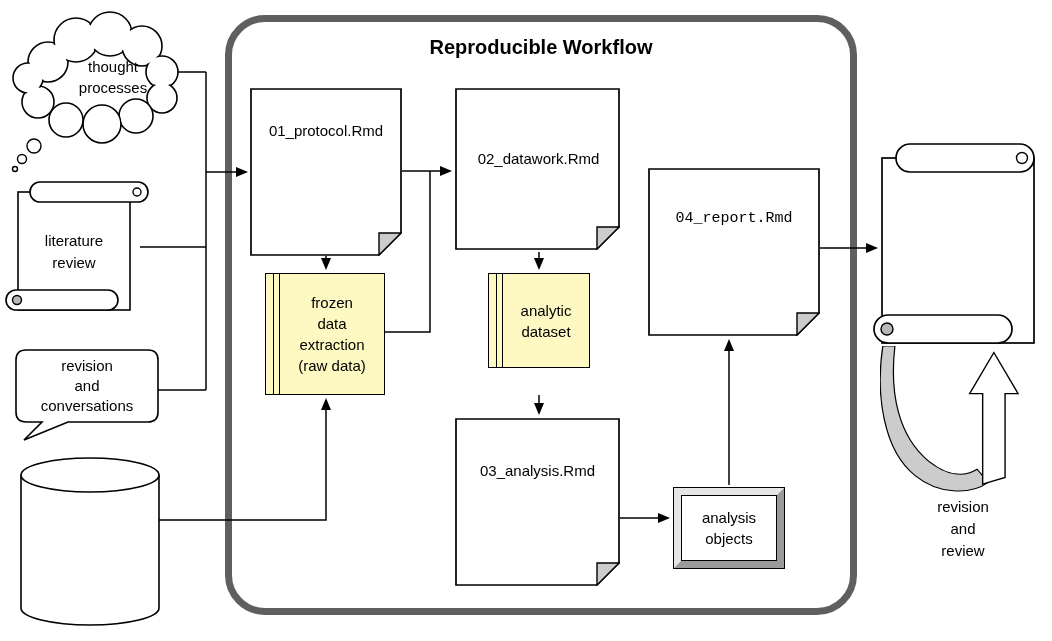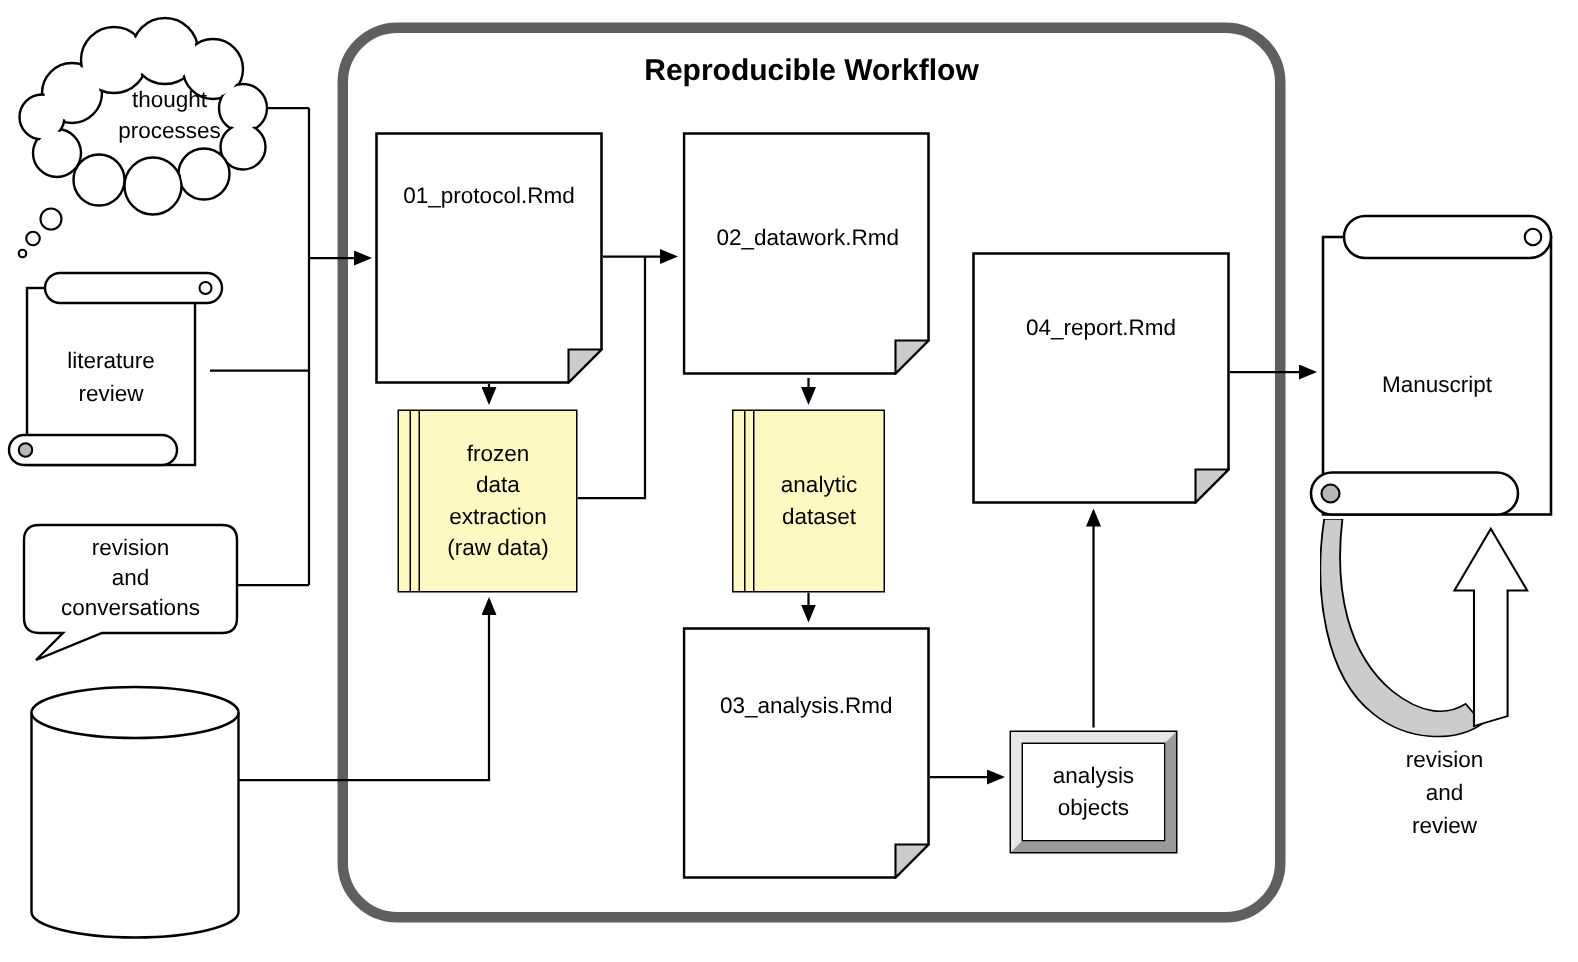--- a/index.html
+++ b/index.html
@@ -155,21 +155,21 @@
 
 <div class="storage" style="left:265px; top:273px; width:120px; height:122px;">
   <span class="storage-line" style="left:7px;"></span>
   <span class="storage-line" style="left:13px;"></span>
   <div class="storage-label">frozen
 data
 extraction
 (raw data)</div>
 </div>
 
-<div class="storage" style="left:488px; top:273px; width:102px; height:122px;">
+<div class="storage" style="left:488px; top:273px; width:102px; height:95px;">
   <span class="storage-line" style="left:7px;"></span>
   <span class="storage-line" style="left:13px;"></span>
   <div class="storage-label">analytic
 dataset</div>
 </div>
 
 <div class="node" style="left:455px; top:418px; width:165px; height:168px;">
   <svg width="165" height="168" viewBox="0 0 165 168">
     <path d="M1,1 H164 V145 L142,167 H1 Z" fill="#fff" stroke="#000" stroke-width="1.7"></path>
     <path d="M164,145 L142,167 L142,145 Z" fill="#ccc" stroke="#000" stroke-width="1.4"></path>
@@ -177,21 +177,21 @@
   <div class="label" style="left:0; top:42px; width:100%;">03_analysis.Rmd</div>
 </div>
 
 <div class="objects-outer" style="left:673px; top:487px; width:112px; height:82px;">
   <div class="objects-frame">
     <div class="objects-inner">analysis
 objects</div>
   </div>
 </div>
 
-<div class="node" style="left:648px; top:168px; width:172px; height:124px;">
+<div class="node" style="left:648px; top:168px; width:172px; height:124px;font-family:Liberation Mono, monospace;">
   <svg width="172" height="168" viewBox="0 0 172 168">
     <path d="M1,1 H171 V145 L149,167 H1 Z" fill="#fff" stroke="#000" stroke-width="1.7"></path>
     <path d="M171,145 L149,167 L149,145 Z" fill="#ccc" stroke="#000" stroke-width="1.4"></path>
   </svg>
   <div class="label" style="left:0; top:40px; width:100%;">04_report.Rmd</div>
 </div>
 
 <svg class="abs" style="left:880px; top:346px; z-index:1;" width="140" height="152" viewBox="0 0 150 185" preserveAspectRatio="none">
   <path d="M16,0 C10,58 20,110 52,140 C72,158 90,160 104,150 L116,166 C96,182 62,180 38,158 C4,128 -5,60 3,0 Z" fill="#ccc" stroke="#000" stroke-width="1.3"></path>
   <path d="M110,168 L110,58 L96,58 L122,8 L148,58 L134,58 L134,160 Z" fill="#fff" stroke="#000" stroke-width="1.5"></path>
@@ -201,14 +201,13 @@
 review</div>
 
 <div class="node" style="left:872px; top:138px; width:172px; height:225px;">
   <svg width="172" height="225" viewBox="0 0 172 225">
     <rect x="10" y="20" width="152" height="185" fill="#fff" stroke="#000" stroke-width="1.7"></rect>
     <rect x="24" y="6" width="138" height="28" rx="14" fill="#fff" stroke="#000" stroke-width="1.7"></rect>
     <circle cx="150" cy="20" r="5.5" fill="#fff" stroke="#000" stroke-width="1.4"></circle>
     <rect x="2" y="177" width="138" height="28" rx="14" fill="#fff" stroke="#000" stroke-width="1.7"></rect>
     <circle cx="15" cy="191" r="6" fill="#b8b8b8" stroke="#000" stroke-width="1.4"></circle>
   </svg>
-  <div class="label" style="left:10px; top:108px; width:152px;">Manuscript</div>
 </div>
 
 </body></html>

